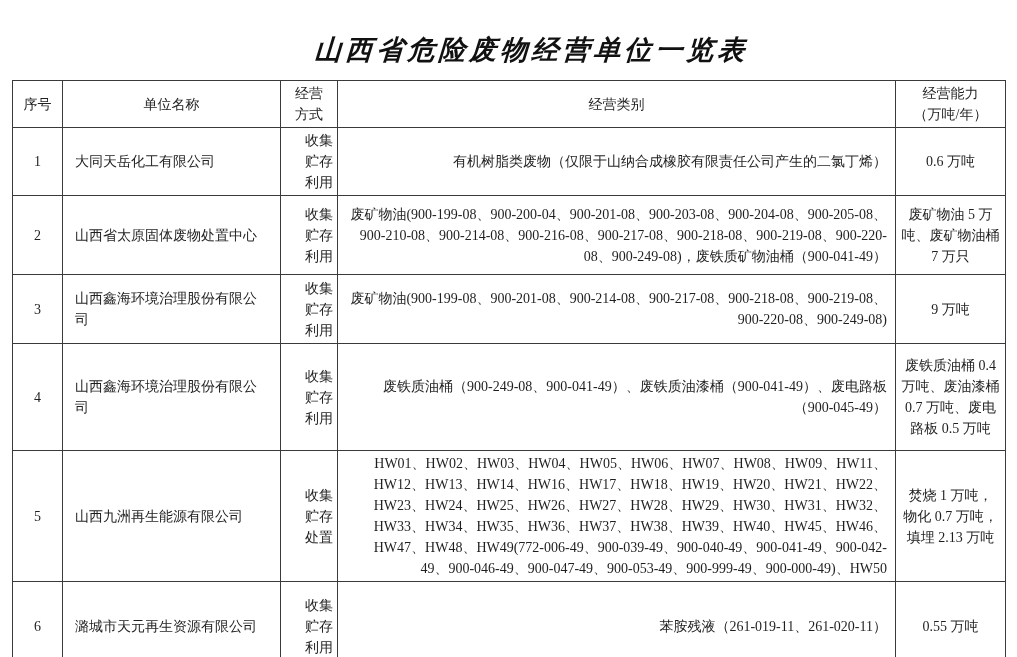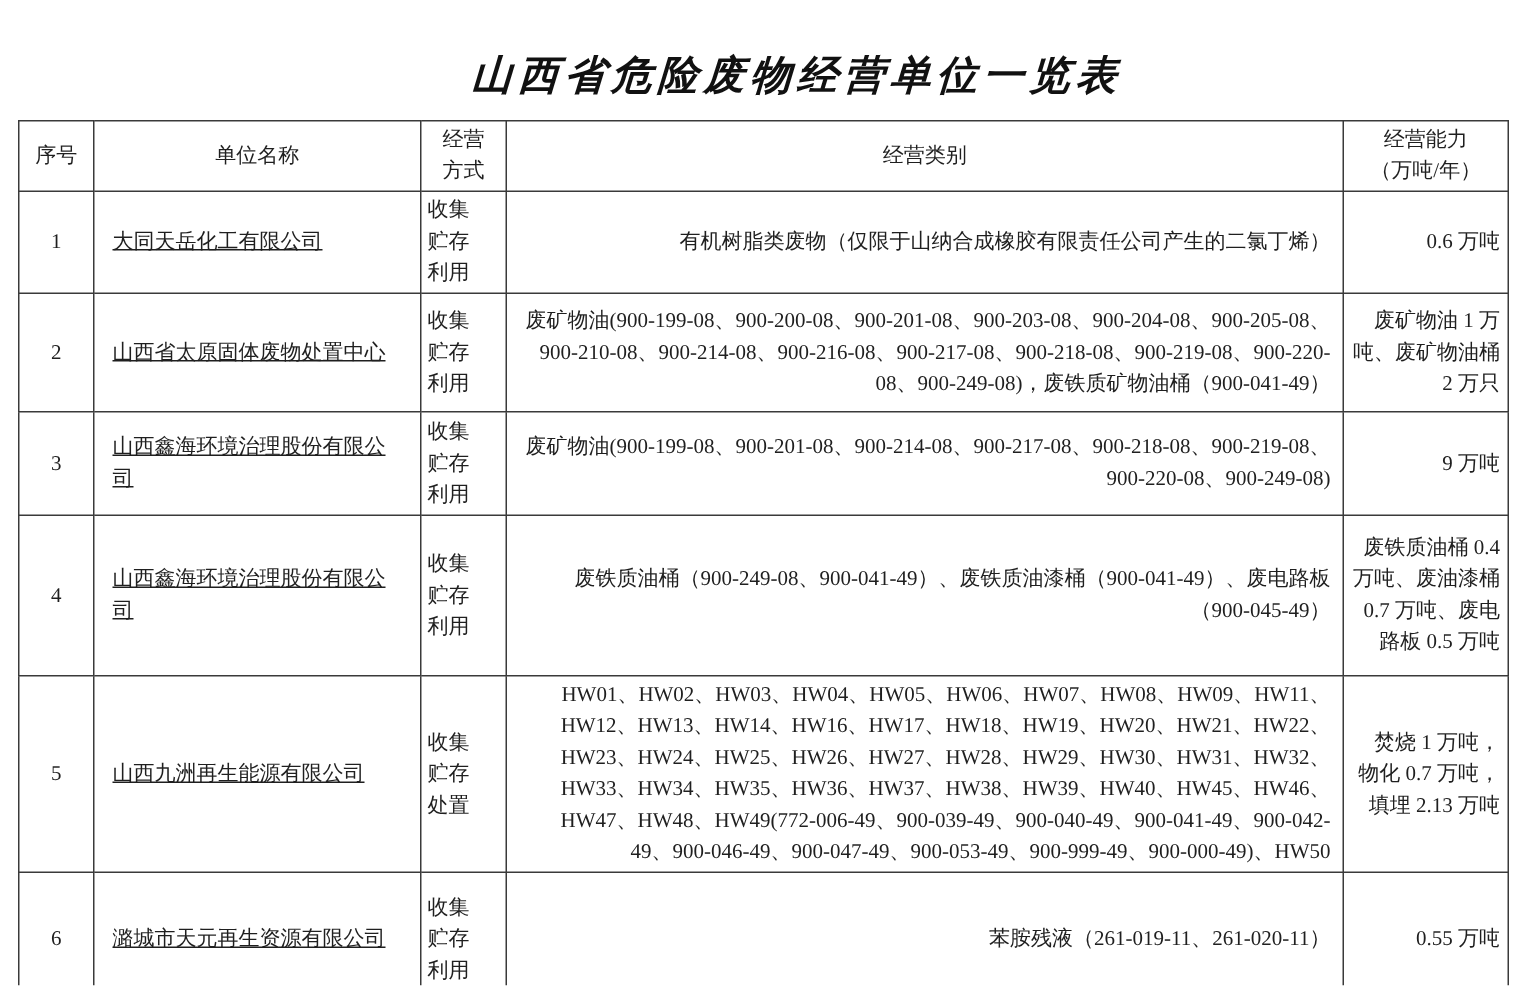--- a/index.html
+++ b/index.html
@@ -43,24 +43,24 @@
     font-size: 14px;
     font-weight: 400;
     line-height: 21px;
     vertical-align: middle;
     white-space: pre-line;
     overflow: hidden;
     padding: 2px 4px;
   }
   table.units th { text-align: center; }
   .c-index    { text-align: center; }
-  .c-name     { text-align: left; padding: 2px 12px !important; text-decoration: underline; }
-  .c-method   { text-align: left; margin-left: 38px; }
+  .c-name     { text-align: left; padding: 2px 12px !important; }
+  .c-method   { text-align: right; margin-left: 38px; }
   .c-category { text-align: right; padding: 2px 8px !important; }
-  .c-capacity { text-align: right; padding: 2px 5px !important; }
+  .c-capacity { text-align: center; padding: 2px 5px !important; }
   tr.r-head { height: 45px; margin-top: 20px; }
   tr.r-1 { height: 63px; }
   tr.r-2 { height: 79px; }
   tr.r-3 { height: 69px; }
   tr.r-4 { height: 107px; }
   tr.r-5 { height: 115px; }
   tr.r-6 { height: 90px; }
 </style>
 </head>
 <body>
@@ -97,22 +97,22 @@
 利用</td>
         <td class="c-category">有机树脂类废物（仅限于山纳合成橡胶有限责任公司产生的二氯丁烯）</td>
         <td class="c-capacity">0.6 万吨</td>
       </tr>
       <tr class="r-2">
         <td class="c-index">2</td>
         <td class="c-name">山西省太原固体废物处置中心</td>
         <td class="c-method">收集
 贮存
 利用</td>
-        <td class="c-category">废矿物油(900-199-08、900-200-08、900-201-08、900-203-08、900-204-08、900-205-08、900-210-08、900-214-08、900-216-08、900-217-08、900-218-08、900-219-08、900-220-08、900-249-08)，废铁质矿物油桶（900-041-49）</td>
-        <td class="c-capacity">废矿物油 1 万吨、废矿物油桶 2 万只</td>
+        <td class="c-category">废矿物油(900-199-08、900-200-04、900-201-08、900-203-08、900-204-08、900-205-08、900-210-08、900-214-08、900-216-08、900-217-08、900-218-08、900-219-08、900-220-08、900-249-08)，废铁质矿物油桶（900-041-49）</td>
+        <td class="c-capacity">废矿物油 5 万吨、废矿物油桶 7 万只</td>
       </tr>
       <tr class="r-3">
         <td class="c-index">3</td>
         <td class="c-name">山西鑫海环境治理股份有限公司</td>
         <td class="c-method">收集
 贮存
 利用</td>
         <td class="c-category">废矿物油(900-199-08、900-201-08、900-214-08、900-217-08、900-218-08、900-219-08、900-220-08、900-249-08)</td>
         <td class="c-capacity">9 万吨</td>
       </tr>

